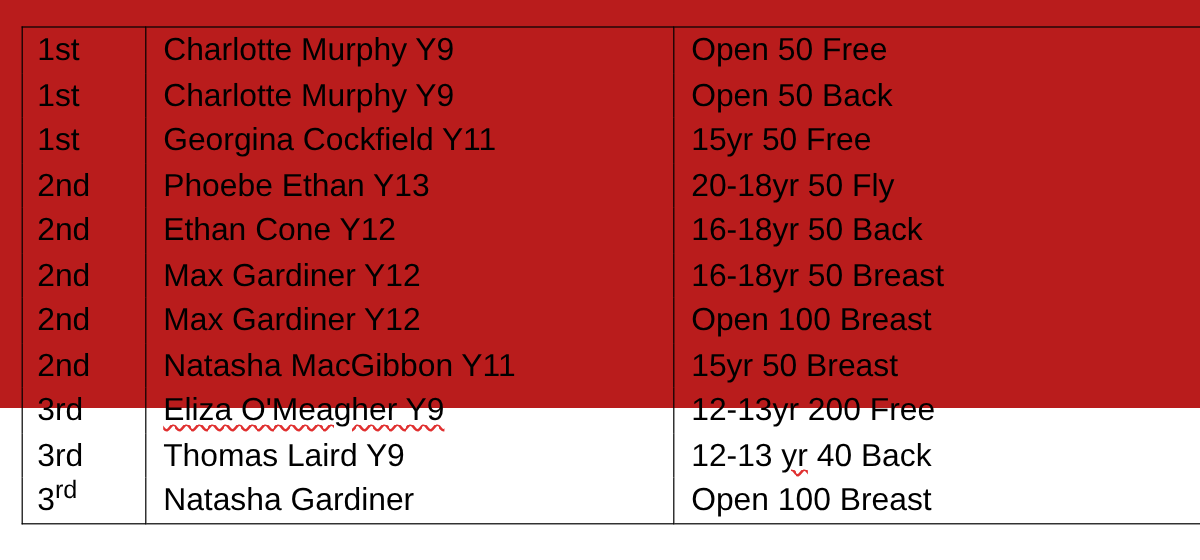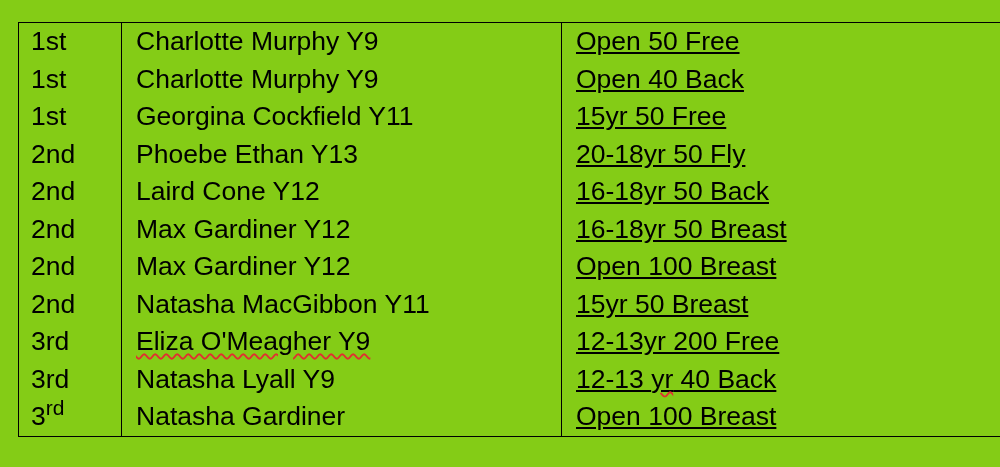--- a/index.html
+++ b/index.html
@@ -10,22 +10,22 @@
   body {
     width: 1000px;
     height: 467px;
     font-family: "Liberation Sans", sans-serif;
     color: #000000;
     overflow: hidden;
   }
   .page {
     position: relative;
     width: 1000px;
-    height: 467px;
-    background: #84cc16;
+    height: 340px;
+    background: #b91c1c;
     box-sizing: border-box;
   }
   .results-table {
     position: absolute;
     left: 18px;
     top: 22px;
     width: 942px;
     border-collapse: collapse;
     table-layout: fixed;
   }
@@ -54,21 +54,20 @@
     width: 90px;
     padding-left: 12px !important;
   }
   .col-name {
     width: 425px;
     padding-left: 14px !important;
   }
   .col-event {
     width: 425px;
     padding-left: 14px !important;
-    text-decoration: underline;
   }
   .place-sup {
     font-size: 21px;
     vertical-align: super;
     line-height: 0;
   }
   .spellcheck {
     text-decoration: underline;
     text-decoration-style: wavy;
     text-decoration-color: #e03030;
@@ -85,38 +84,38 @@
 
       <tr>
         <td class="col-place">1st</td>
         <td class="col-name">Charlotte Murphy Y9</td>
         <td class="col-event">Open 50 Free</td>
       </tr>
 
       <tr>
         <td class="col-place">1st</td>
         <td class="col-name">Charlotte Murphy Y9</td>
-        <td class="col-event">Open 40 Back</td>
+        <td class="col-event">Open 50 Back</td>
       </tr>
 
       <tr>
         <td class="col-place">1st</td>
         <td class="col-name">Georgina Cockfield Y11</td>
         <td class="col-event">15yr 50 Free</td>
       </tr>
 
       <tr>
         <td class="col-place">2nd</td>
         <td class="col-name">Phoebe Ethan Y13</td>
         <td class="col-event">20-18yr 50 Fly</td>
       </tr>
 
       <tr>
         <td class="col-place">2nd</td>
-        <td class="col-name">Laird Cone Y12</td>
+        <td class="col-name">Ethan Cone Y12</td>
         <td class="col-event">16-18yr 50 Back</td>
       </tr>
 
       <tr>
         <td class="col-place">2nd</td>
         <td class="col-name">Max Gardiner Y12</td>
         <td class="col-event">16-18yr 50 Breast</td>
       </tr>
 
       <tr>
@@ -132,21 +131,21 @@
       </tr>
 
       <tr>
         <td class="col-place">3rd</td>
         <td class="col-name"><span class="spellcheck">Eliza O'Meagher Y9</span></td>
         <td class="col-event">12-13yr 200 Free</td>
       </tr>
 
       <tr>
         <td class="col-place">3rd</td>
-        <td class="col-name">Natasha Lyall Y9</td>
+        <td class="col-name">Thomas Laird Y9</td>
         <td class="col-event"><span>12-13 </span><span class="spellcheck">yr</span><span> 40 Back</span></td>
       </tr>
 
       <tr>
         <td class="col-place"><span>3</span><span class="place-sup">rd</span></td>
         <td class="col-name">Natasha Gardiner</td>
         <td class="col-event">Open 100 Breast</td>
       </tr>
 
     </tbody>

